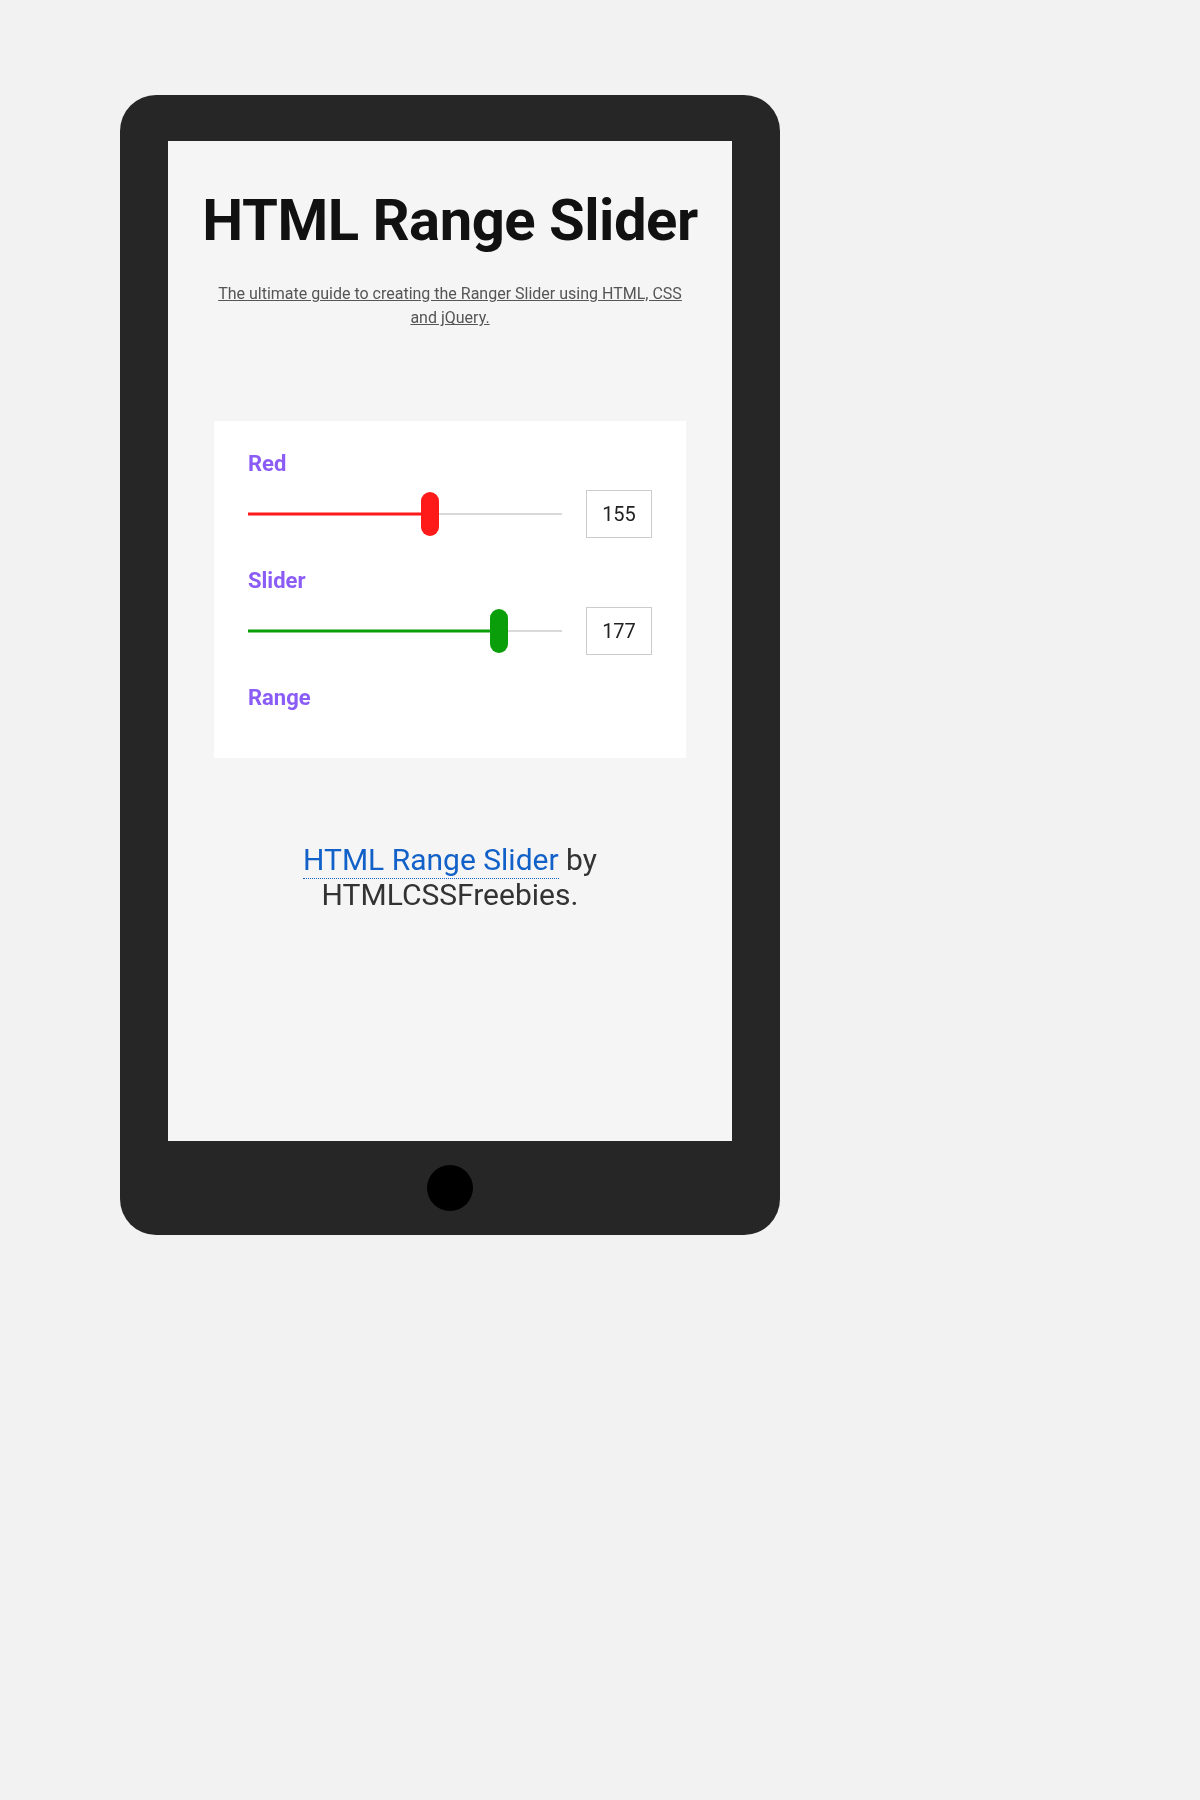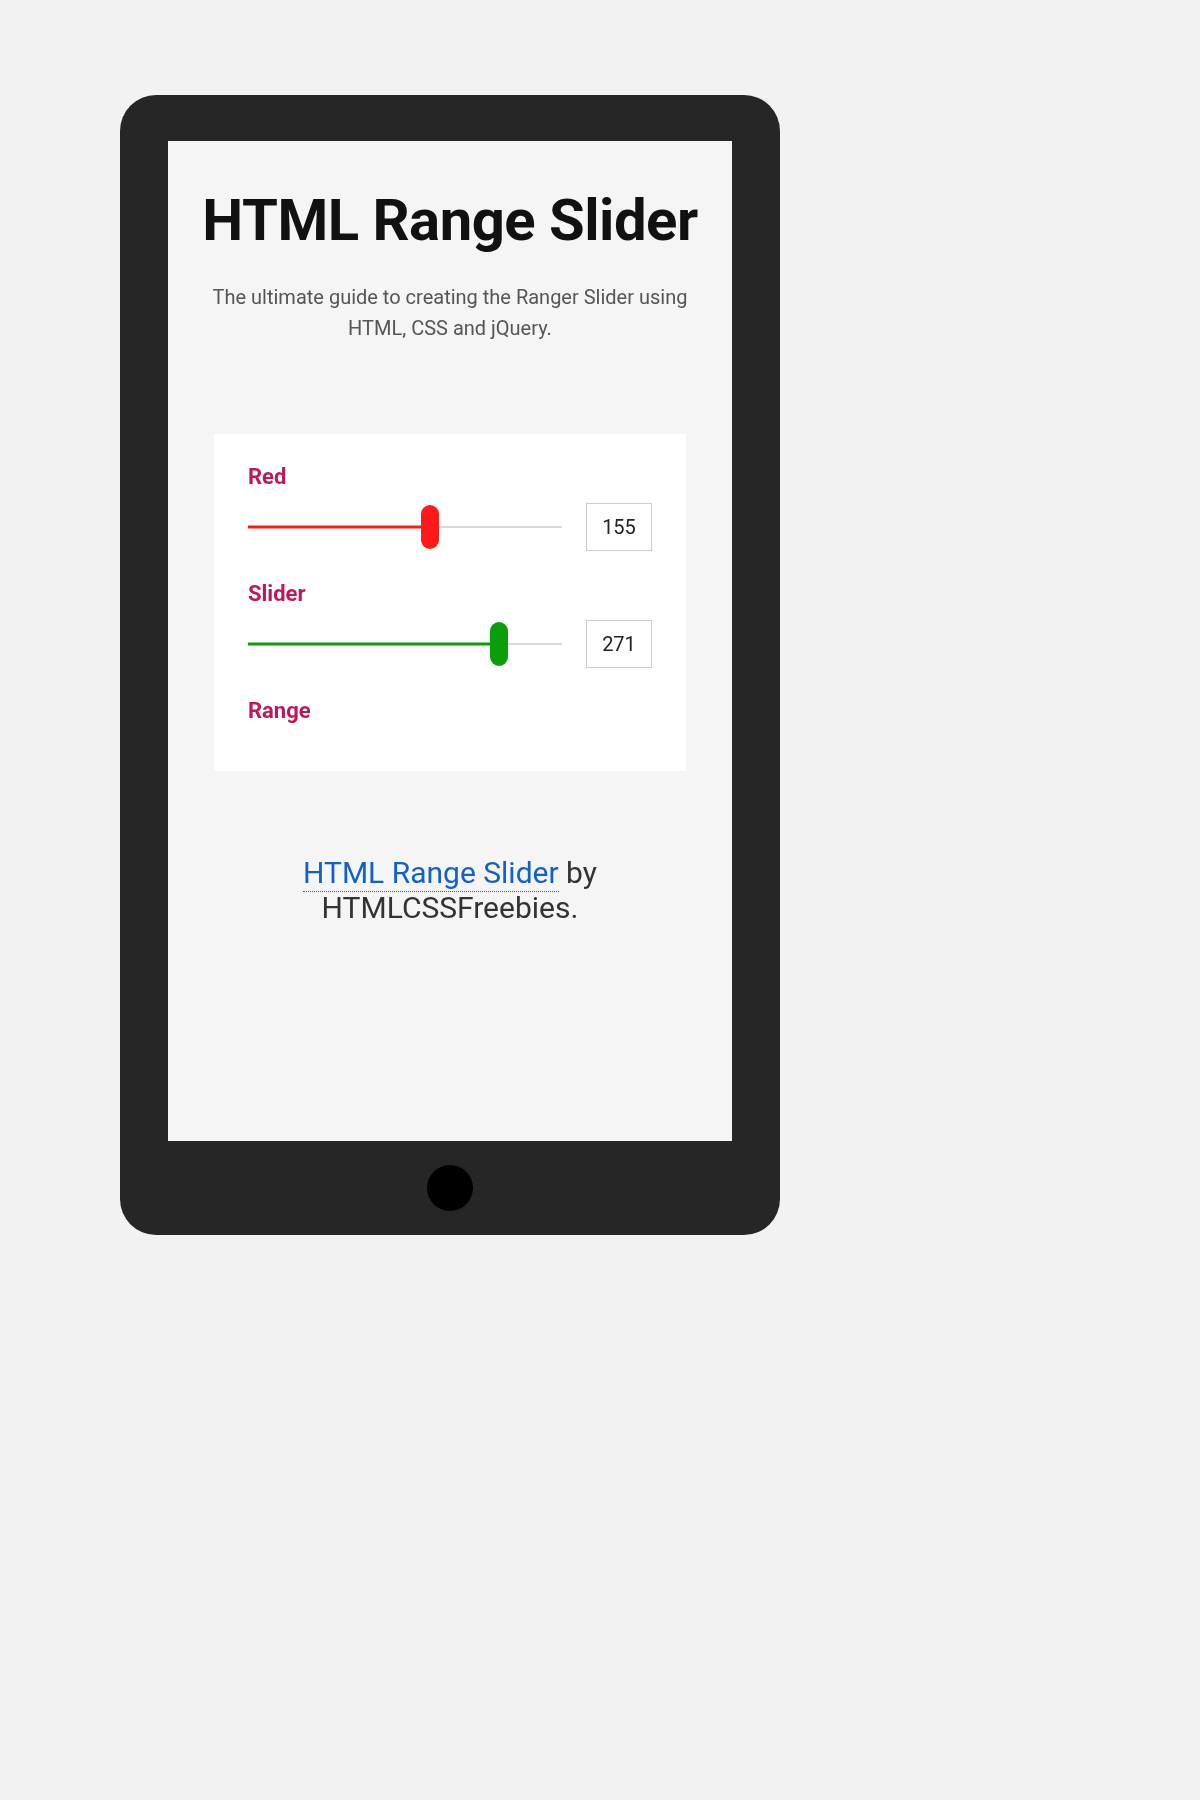--- a/index.html
+++ b/index.html
@@ -48,39 +48,40 @@
   }
   .title {
     font-size: 58px;
     font-weight: 700;
     color: #111;
     line-height: 1.15;
     letter-spacing: -0.5px;
   }
   .subtitle {
     margin-top: 28px;
-    font-size: 20px;
+    font-size: 16px;
     line-height: 1.55;
     color: #555;
     padding: 0 8px;
+    text-decoration: underline;
   }
   .card {
     margin: 90px 14px 0 14px;
     background: #fff;
     padding: 30px 34px 34px 34px;
     text-align: left;
   }
   .slider-group {
     margin-bottom: 30px;
   }
   .slider-group:last-child { margin-bottom: 0; }
   .slider-label {
     font-size: 22px;
     font-weight: 700;
-    color: #be185d;
+    color: #8b5cf6;
     margin-bottom: 14px;
     display: block;
   }
   .slider-row {
     display: flex;
     align-items: center;
     gap: 24px;
   }
   .track-wrap {
     flex: 1;
@@ -162,21 +163,21 @@
           </div>
 
           <div class="slider-group">
             <span class="slider-label">Slider</span>
             <div class="slider-row">
               <div class="track-wrap">
                 <div class="track-bg"></div>
                 <div class="track-fill" style="width:80%; background:#0a9e0a;"></div>
                 <div class="thumb" style="left:80%; background:#0a9e0a;"></div>
               </div>
-              <div class="value-box">271</div>
+              <div class="value-box">177</div>
             </div>
           </div>
 
           <div class="slider-group">
             <span class="slider-label">Range</span>
           </div>
 
         </div>
 
         <p class="credit">

